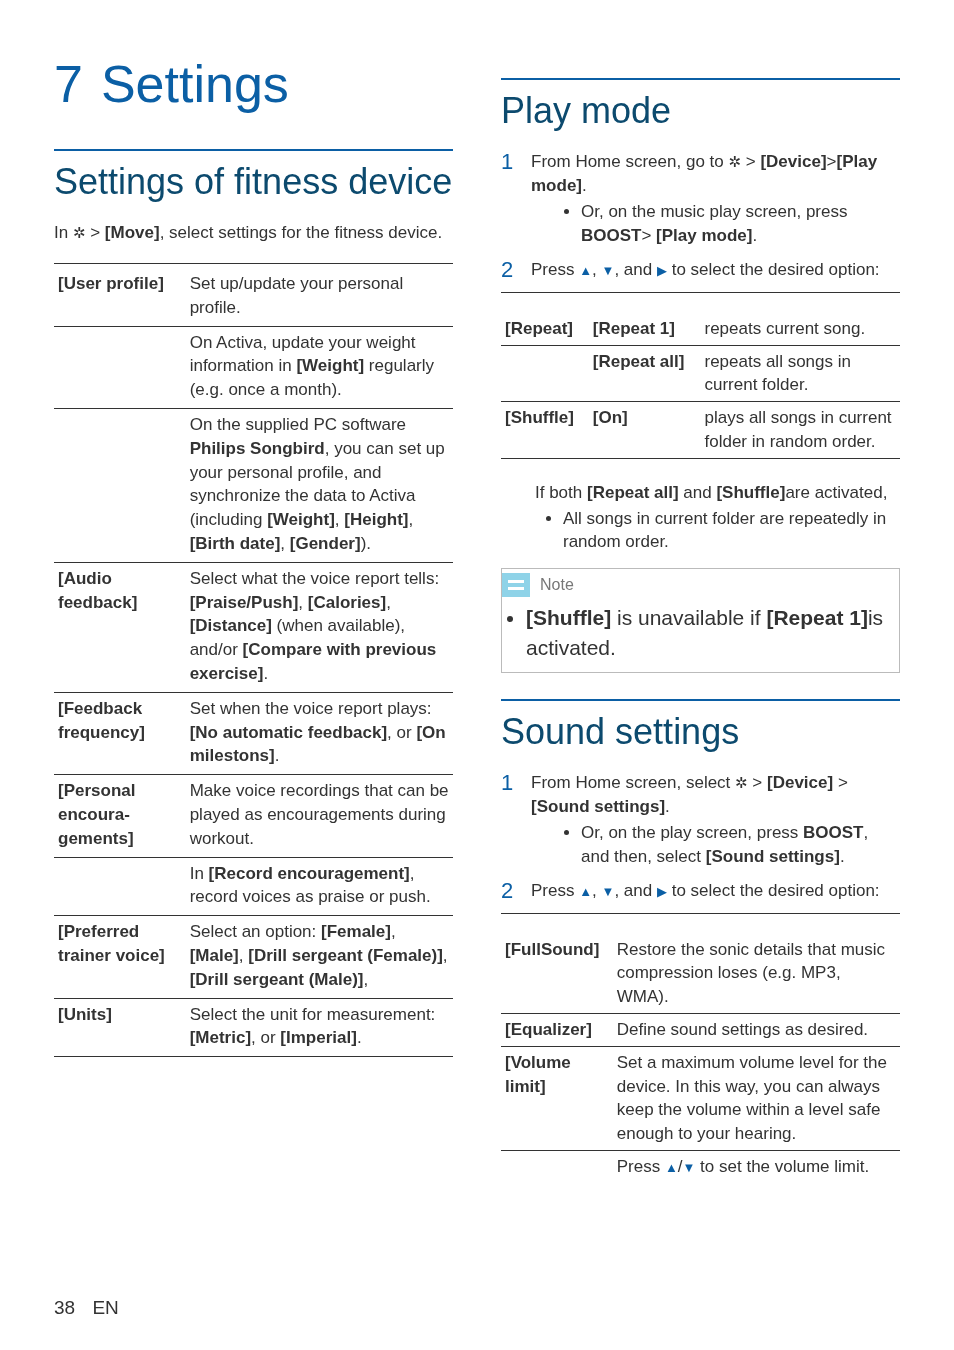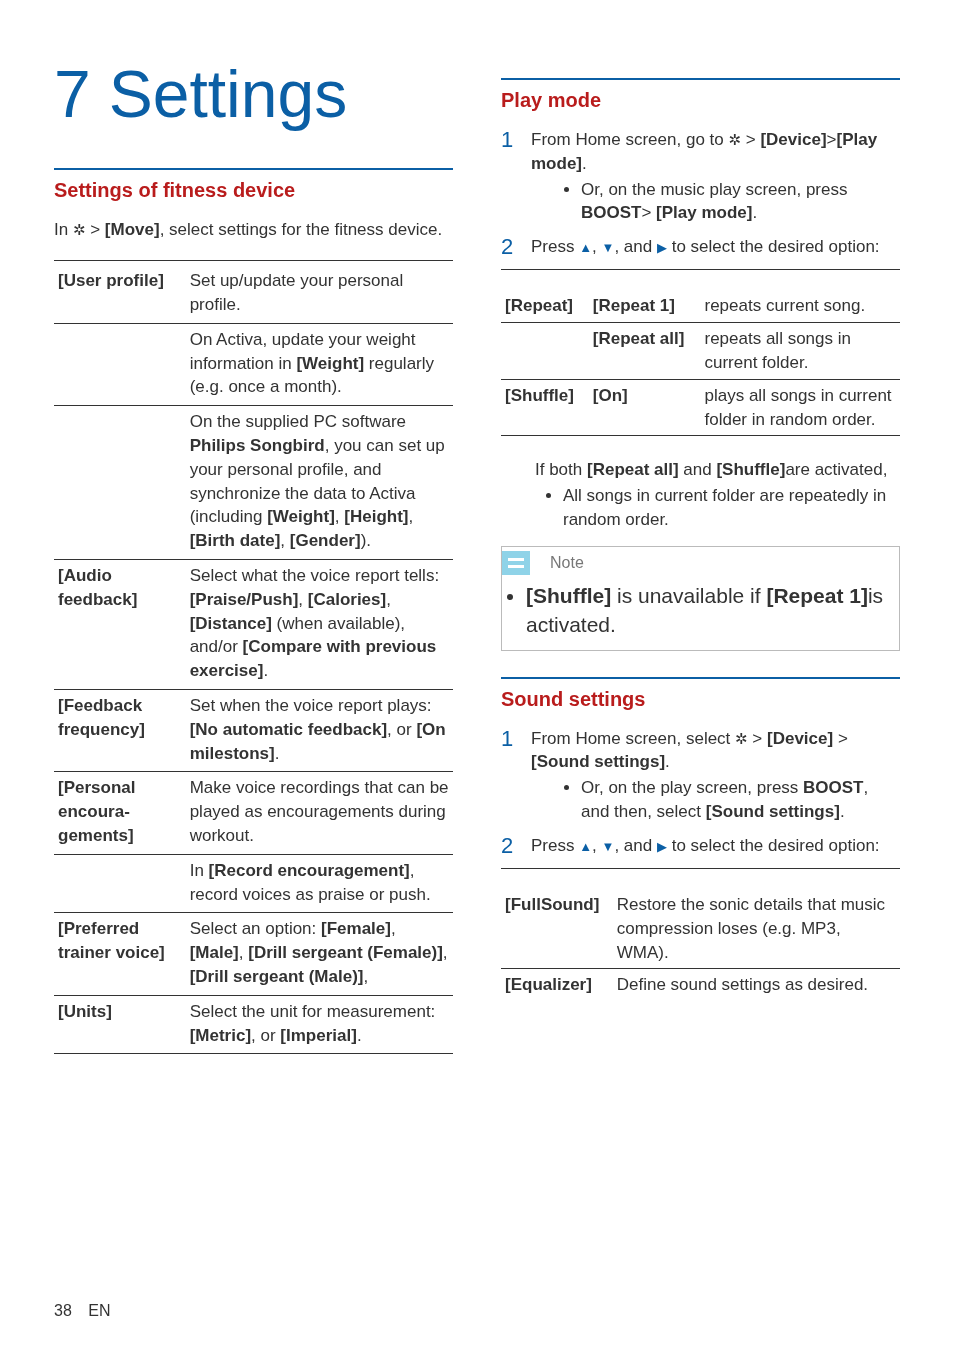--- a/index.html
+++ b/index.html
@@ -11,33 +11,33 @@
     width: 954px;
     box-sizing: border-box;
     font-size: 17px;
     line-height: 1.4;
   }
   .columns { display: flex; gap: 48px; }
   .col { flex: 1; min-width: 0; }
   h1.chapter {
     color: #0b5fa5;
     font-weight: 300;
-    font-size: 66px;
+    font-size: 52px;
     margin: 0 0 28px 0;
   }
   h1.chapter .num { margin-right: 18px; }
   .accent-rule {
     border: none;
     border-top: 2px solid #0b5fa5;
     margin: 0 0 6px 0;
   }
   h2.section {
-    color: #b91c1c;
-    font-weight: 700;
-    font-size: 20px;
+    color: #0c4a6e;
+    font-weight: 400;
+    font-size: 36px;
     margin: 0 0 14px 0;
   }
   .hairline {
     border: none;
     border-top: 1px solid #333;
     margin: 0;
   }
   .gear { font-size: 15px; }
   table.defs { width: 100%; border-collapse: collapse; margin-top: 4px; }
   table.defs td { vertical-align: top; padding: 4px 4px 6px 4px; }
@@ -50,30 +50,30 @@
     color: #0b5fa5; font-weight: 400; font-size: 22px; line-height: 1.1; min-width: 16px;
   }
   .num-list > li > .body { flex: 1; }
   .sub-bullet { list-style: disc; margin: 2px 0 6px 50px; padding: 0; }
   .sub-bullet li { margin-bottom: 2px; }
   .tri-up, .tri-down, .tri-right { color: #0b5fa5; font-size: 13px; }
   .note-box {
     border: 1px solid #bbb; margin-top: 14px; padding: 0;
   }
   .note-hdr {
-    display: flex; align-items: center; gap: 20px; padding: 4px 6px 0 0;
+    display: flex; align-items: center; gap: 10px; padding: 4px 6px 0 0;
     color: #777; font-size: 16px;
   }
   .note-icon {
     width: 28px; height: 24px; background: #8fd3e8; display: inline-flex;
     align-items: center; justify-content: center; color: #fff; font-weight: bold;
   }
   .note-body { padding: 2px 10px 10px 10px; font-size: 21px; }
   .note-body ul { margin: 4px 0 0 14px; padding: 0; }
-  .footer { position: absolute; bottom: 28px; left: 54px; font-size: 16px; color: #333; }
+  .footer { position: absolute; bottom: 28px; left: 54px; font-size: 19px; color: #333; }
   .footer .lang { margin-left: 12px; font-weight: 400; }
   .intro { margin: 14px 0 18px 0; }
   .col2-top-spacer { height: 30px; }
   table.play { width:100%; border-collapse: collapse; margin-top:20px;}
   table.play td { vertical-align: top; padding: 4px 4px; }
   table.play tr.hl td { border-top: 1px solid #333; }
 </style>
 </head>
 <body>
 
@@ -250,20 +250,30 @@
     <table class="play">
       <tbody>
           <tr>
         <td class="b" style="width:28%">[FullSound]</td>
         <td>Restore the sonic details that music compression loses (e.g. MP3, WMA).</td>
       </tr>
       <tr class="hl">
         <td class="b">[Equalizer]</td>
         <td>Define sound settings as desired.</td>
       </tr>
+      <tr class="hl">
+        <td class="b">[Volume limit]</td>
+        <td>Set a maximum volume level for the device. In this way, you can always keep the volume within a level safe enough to your hearing.</td>
+      </tr>
+      <tr class="hl">
+        <td></td>
+        <td>
+          <span>Press </span><span class="tri-up">▲</span>/<span class="tri-down">▼</span><span> to set the volume limit.</span>
+        </td>
+      </tr>
     </tbody>
       </table>
   </div>
 </div>
 
 <div class="footer">
   <span>38</span>
   <span class="lang">EN</span>
 </div>
 

